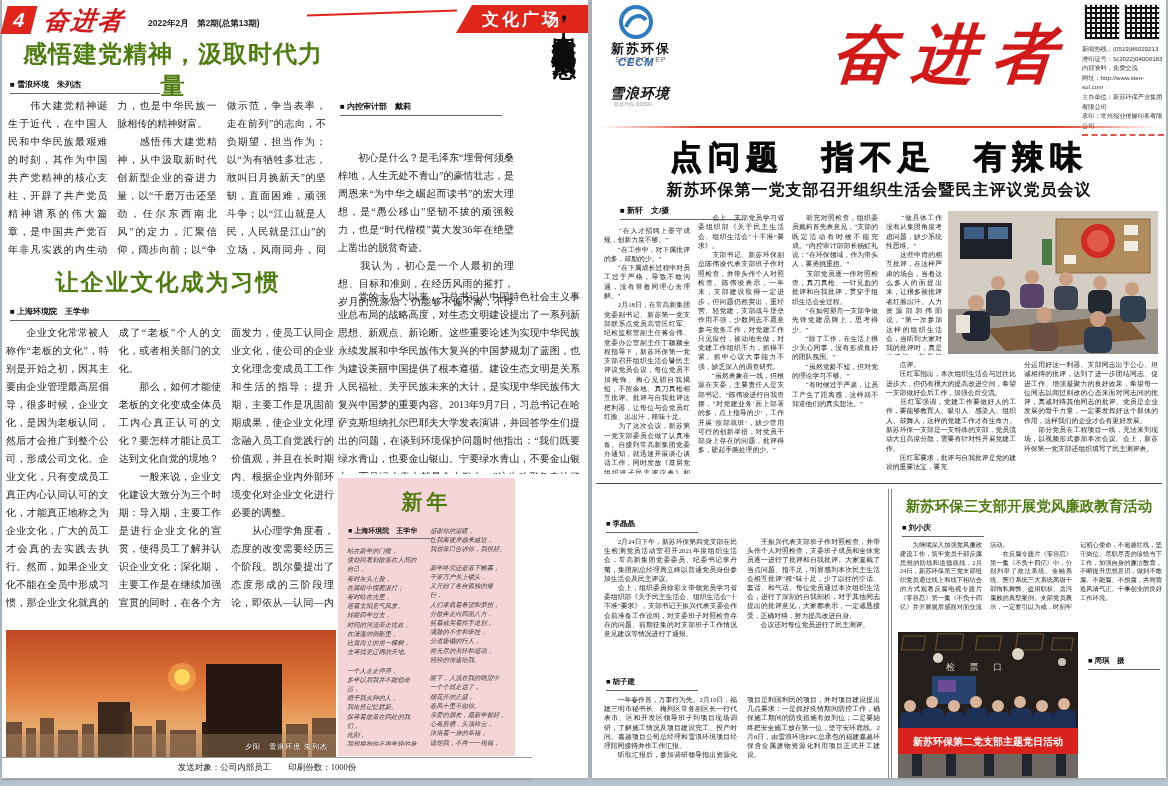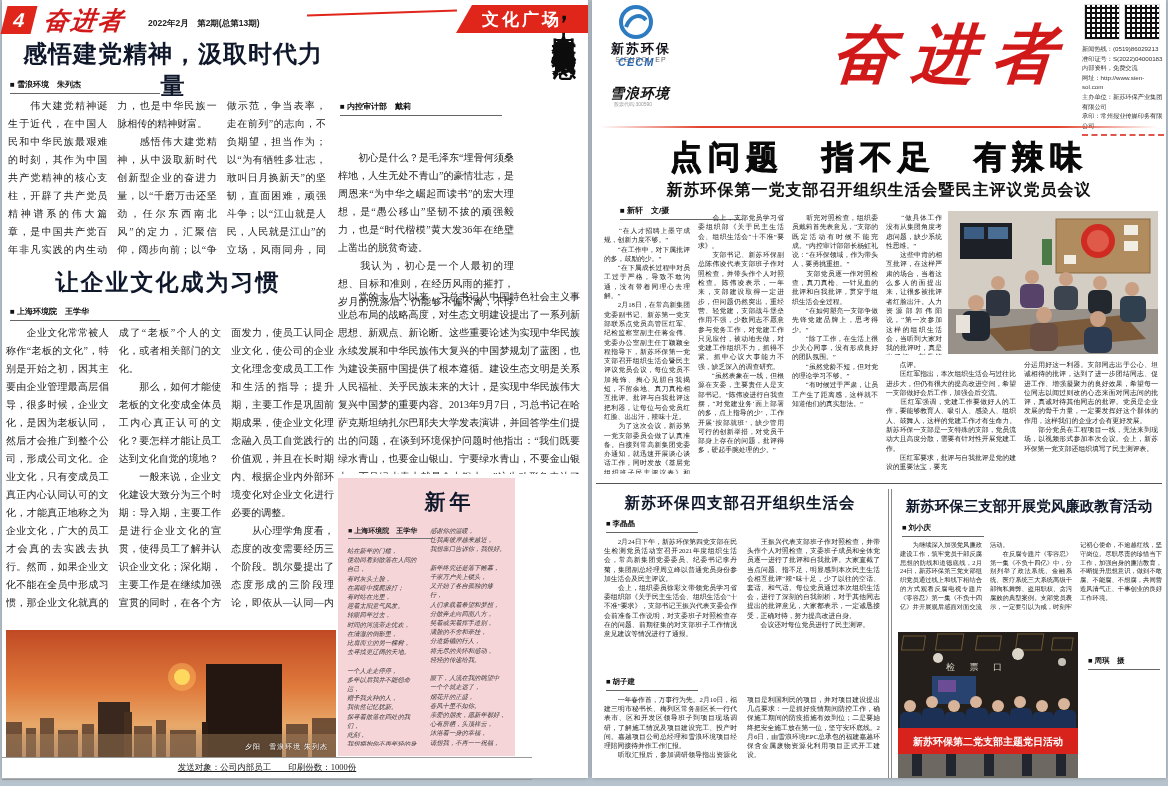--- a/index.html
+++ b/index.html
@@ -6,21 +6,21 @@
   .canvas{position:relative;width:1168px;height:786px;background:#b7c3cd;overflow:hidden;
           font-family:"Liberation Sans",sans-serif;color:#1a1a1a;}
   .page{position:absolute;top:0;height:778px;background:#ffffff;box-shadow:0 0 4px rgba(0,0,0,.25);}
   .page-left{left:2px;width:586px;}
   .page-right{left:592px;width:574px;}
   .abs{position:absolute;}
   
   .body-txt{font-family:"Liberation Serif","DejaVu Serif",serif;font-size:10px;line-height:18px;
             text-align:justify;white-space:pre-line;overflow:hidden;color:#222;}
   .byline{font-size:8px;font-weight:bold;color:#111;border-bottom:1px solid #666;padding-bottom:3px;}
-  .h-sans{font-family:"Liberation Sans","DejaVu Sans",sans-serif;font-weight:bold;color:#0f172a;}
+  .h-sans{font-family:"Liberation Sans","DejaVu Sans",sans-serif;font-weight:bold;color:#4d7c0f;}
   .cols2{column-count:2;column-gap:10px;}
   .cols3{column-count:3;column-gap:10px;}
   
   .pgnum{left:2px;top:6px;width:30px;height:28px;background:#e0251b;transform:skewX(-14deg);
          display:flex;align-items:center;justify-content:center;color:#fff;font-size:20px;font-weight:bold;}
   .mast-script{left:42px;top:4px;font-family:"DejaVu Serif",serif;font-style:italic;font-weight:bold;
                font-size:25px;color:#d2191a;letter-spacing:2px;transform:skewX(-6deg);}
   .issue-info{left:146px;top:18px;font-size:8.5px;font-weight:bold;color:#222;}
   .banner-tail{left:305px;top:12px;width:150px;height:2px;background:#e0251b;transform:rotate(-2deg);}
   .section-banner{right:0;top:5px;width:132px;height:28px;background:#e0251b;
@@ -39,29 +39,29 @@
   .a3-title{left:0;top:267px;width:332px;text-align:center;font-size:23px;letter-spacing:2px;}
   .a3-byline{left:8px;top:306px;width:150px;}
   .a3-body{left:4px;top:324px;width:328px;height:302px;}
   
   .sunset{left:4px;top:630px;width:330px;height:128px;overflow:hidden;}
   .sunset svg{display:block;}
   .sunset-caption{right:8px;bottom:6px;color:#fff;font-size:7px;letter-spacing:1px;
                   font-family:"Liberation Sans",sans-serif;text-shadow:0 0 2px rgba(0,0,0,.6);}
   
   .poem-box{left:336px;top:478px;width:177px;height:278px;background:#f6d5d9;}
-  .poem-title{left:0;top:10px;width:177px;text-align:center;font-size:21px;letter-spacing:4px;padding-left:23px;}
+  .poem-title{left:0;top:10px;width:177px;text-align:center;font-size:21px;letter-spacing:4px;}
   .poem-byline{left:10px;top:48px;width:86px;font-size:7px;font-weight:bold;border-bottom:1px solid #777;padding-bottom:2px;}
   .poem-col{font-family:"DejaVu Serif",serif;font-style:italic;font-size:6.3px;line-height:9.2px;
             white-space:pre-line;color:#3a3a3a;overflow:hidden;}
   .poem-c1{left:9px;top:68px;width:78px;height:200px;}
   .poem-c2{left:92px;top:48px;width:78px;height:222px;}
   
   .lfooter{left:0;top:757px;width:530px;text-align:center;font-family:"Liberation Serif",serif;
-           font-size:8.5px;color:#222;border-top:1px solid #999;border-bottom:1px solid #999;padding:4px 0 5px;text-decoration:underline;}
+           font-size:8.5px;color:#222;border-top:1px solid #999;border-bottom:1px solid #999;padding:4px 0 5px;}
   
   .logo-circle{left:26px;top:4px;}
   .logo1-name{left:6px;top:40px;width:86px;text-align:center;font-size:13px;font-weight:bold;color:#12121a;letter-spacing:2px;}
   .logo1-sub{left:6px;top:56px;width:86px;text-align:center;font-size:7px;color:#666;letter-spacing:1px;}
   .logo2-abbr{left:26px;top:56px;font-size:11px;font-weight:bold;font-style:italic;color:#2b66b0;letter-spacing:1px;text-align:right;}
   .logo2-name{left:18px;top:85px;font-size:14px;font-weight:bold;font-style:italic;color:#101010;letter-spacing:1px;}
   .logo2-sub{left:22px;top:101px;font-size:5px;color:#999;}
   .big-title{left:150px;top:4px;width:420px;height:108px;text-align:center;
              font-family:"DejaVu Serif",serif;font-style:italic;font-weight:bold;
              font-size:64px;line-height:100px;color:#d2191a;letter-spacing:16px;transform:skewX(-4deg);}
@@ -329,21 +329,20 @@
           <circle cx="150" cy="108" r="8" fill="#c9a083"></circle>
             <rect x="136" y="116" width="28" height="26" rx="7" fill="#2c3a52"></rect>
         </g>
         <rect x="8" y="104" width="14" height="18" fill="#e8e3da"></rect>
       </svg>
     </div>
 
     <div class="abs divider-h"></div>
     <div class="abs divider-v"></div>
 
-    <div class="abs s2-title h-sans">新苏环保四支部召开组织生活会</div>
     <div class="abs s2-byline byline">■ 李晶晶</div>
     <div class="abs s2-body body-txt cols2">　　2月24日下午，新苏环保第四党支部在民生检测党员活动室召开2021年度组织生活会，常高新集团党委委员、纪委书记李丹菊，集团副总经理周立峰以普通党员身份参加生活会及民主评议。
 　　会上，组织委员徐彩文带领党员学习省委组织部《关于民主生活会、组织生活会“十不准”要求》，支部书记王振兴代表支委会作会前准备工作说明，对支委班子对照检查存在的问题、前期征集的对支部班子工作情况意见建议等情况进行了通报。
 　　王振兴代表支部班子作对照检查，并带头作个人对照检查，支委班子成员和全体党员逐一进行了批评和自我批评。大家直截了当点问题、指不足，明显感到本次民主生活会相互批评“辣”味十足，少了以往的空话、套话、和气话。每位党员通过本次组织生活会，进行了深刻的自我剖析，对于其他同志提出的批评意见，大家都表示，一定诚恳接受，正确对待，努力提高改进自身。
 　　会议还对每位党员进行了民主测评。</div>
 
     <div class="abs s3-byline byline">■ 胡子建</div>
     <div class="abs s3-body body-txt cols2">　　一年春作首，万事行为先。2月10日，福建三明市秘书长、梅列区常务副区长一行代表市、区和开发区领导班子到项目现场调研，了解施工情况及项目建设完工、投产时间。嘉越项目公司总经理和雪浪环境项目经理陪同接待并作工作汇报。
 　　听取汇报后，参加调研领导指出资源化项目是利国利民的项目，并对项目建设提出几点要求：一是抓好疫情期间防控工作，确保施工期间的防疫措施有效到位；二是要始终把安全施工放在第一位，坚守安环底线。2月6日，由雪浪环境EPC总承包的福建嘉越环保含金属废物资源化利用项目正式开工建设。</div>
 

